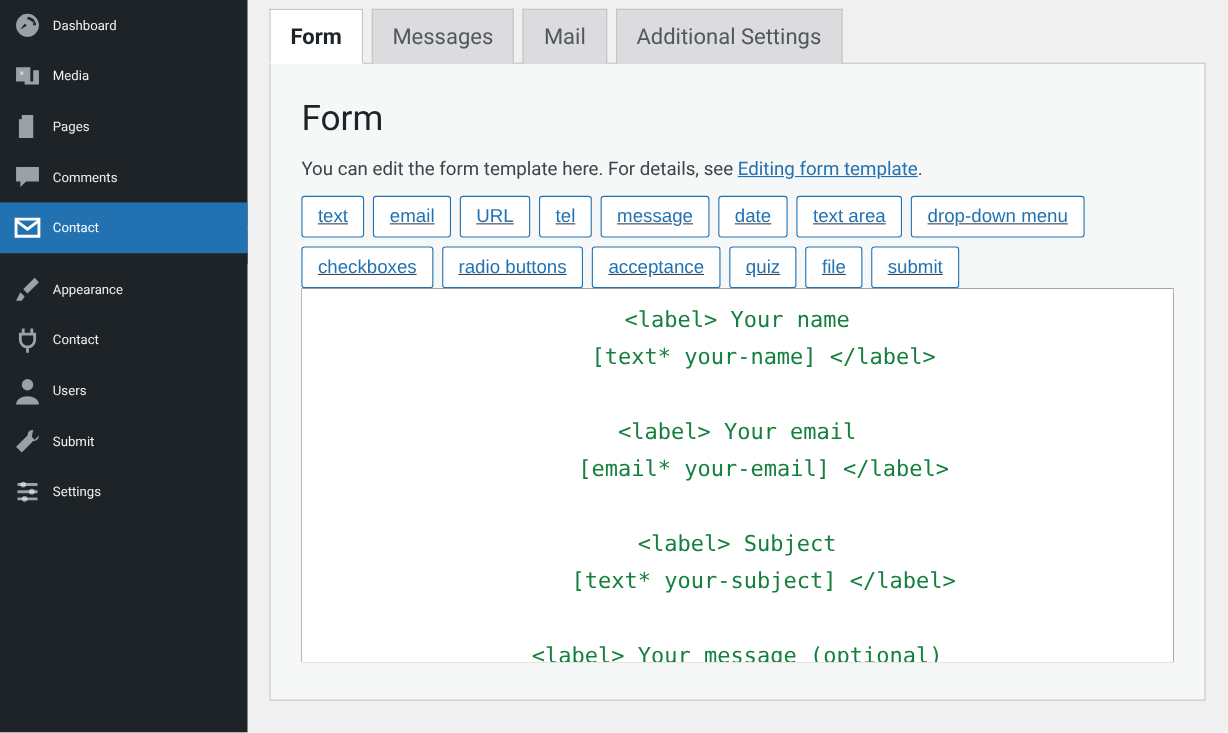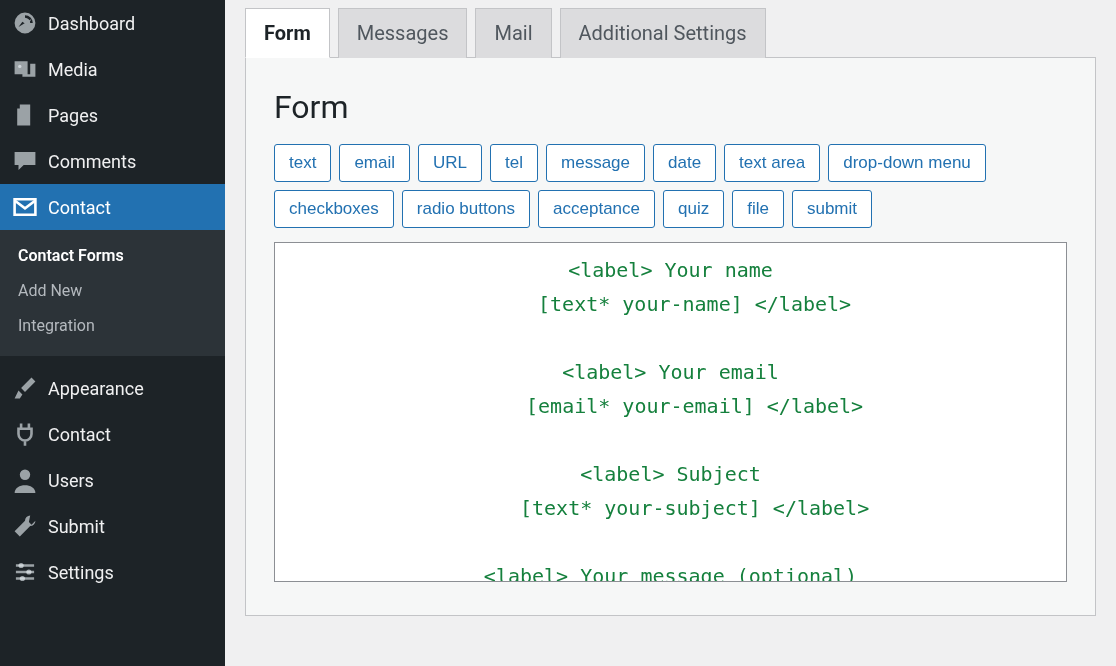--- a/index.html
+++ b/index.html
@@ -1,40 +1,40 @@
 <!DOCTYPE html>
 <html><head>
 <meta charset="utf-8">
 <style>
 * { box-sizing: border-box; margin: 0; padding: 0; }
 body { font-family: -apple-system, BlinkMacSystemFont, "Segoe UI", Roboto, sans-serif; font-size: 14px; color: #3c434a; background: #f0f0f1; }
 .app { display: flex; width: 1116px; height: 666px; overflow: hidden; }
 
 
 .sidebar { width: 225px; background: #1d2327; color: #f0f0f1; flex-shrink: 0; }
-.menu-item { display: flex; align-items: center; padding: 10px 12px; color: #f0f0f1; font-size: 18px; cursor: pointer; position: relative; }
+.menu-item { display: flex; align-items: center; padding: 10px 12px; color: #f0f0f1; font-size: 12px; cursor: pointer; position: relative; }
 .menu-item .ic { width: 26px; height: 26px; margin-right: 10px; display: inline-flex; align-items: center; justify-content: center; color: rgba(240,246,252,.6); font-size: 20px; }
 .menu-item.active { background: #2271b1; color: #fff; }
 .menu-item.active .ic { color: #fff; }
 .menu-item.active::after { content: ""; position: absolute; right: -8px; top: 50%; transform: translateY(-50%); border: 8px solid transparent; border-right-color: #f0f0f1; }
 .submenu { background: #2c3338; padding: 8px 0 12px; }
 .submenu-item { padding: 8px 18px; color: #b4b9be; font-size: 16px; cursor: pointer; }
 .submenu-item.current { color: #fff; font-weight: 600; }
 .sep { height: 10px; background: #1d2327; border-top: 1px solid #2c3338; }
 
 
 .main { flex: 1; padding: 0 20px 4px; overflow: auto; }
 .tabs { display: flex; gap: 8px; margin-top: 8px; }
 .tab { padding: 12px 18px; background: #dcdcde; border: 1px solid #c3c4c7; border-bottom: none; font-size: 20px; color: #50575e; cursor: pointer; }
 .tab.active { background: #fff; font-weight: 700; color: #1d2327; border-bottom: 1px solid #fff; position: relative; z-index: 2; }
 .panel { background: #f6f7f7; border: 1px solid #c3c4c7; margin-top: -1px; padding: 30px 28px; }
 .panel h2 { font-size: 32px; font-weight: 400; color: #1d2327; margin-bottom: 18px; }
 .desc { font-size: 17px; color: #3c434a; margin-bottom: 14px; }
 .desc a { color: #2271b1; text-decoration: underline; }
-.tag-row { display: flex; flex-wrap: wrap; gap: 8px; margin-bottom: 14px; }
+.tag-row { display: flex; flex-wrap: wrap; gap: 8px; margin-bottom: 0; text-decoration: underline; }
 .tag-btn { padding: 8px 14px; background: #fff; border: 1px solid #2271b1; color: #2271b1; font-size: 17px; border-radius: 3px; cursor: pointer; }
 .code-area { width: 100%; min-height: 340px; background: #fff; border: 1px solid #8c8f94; padding: 10px 14px; font-family: ui-monospace, SFMono-Regular, Menlo, monospace; font-size: 20px; line-height: 1.7; white-space: pre; color: #15803d; resize: none; outline: none; text-align: center; }
 </style>
 </head>
 <body>
 
 <div class="app">
   <nav class="sidebar" id="sidebar">
       <div class="menu-item">
         <span class="ic">
@@ -70,25 +70,20 @@
         <span>Comments</span>
       </div>
       <div class="menu-item active">
         <span class="ic">
           <svg viewBox="0 0 20 20" fill="currentColor">
             <path d="M2 4h16v12H2z" fill="none" stroke="currentColor" stroke-width="2"></path>
             <path d="M2 5l8 6 8-6" fill="none" stroke="currentColor" stroke-width="2"></path>
           </svg>
         </span>
         <span>Contact</span>
-      </div>
-      <div class="submenu">
-        <div class="submenu-item current">Contact Forms</div>
-        <div class="submenu-item">Add New</div>
-        <div class="submenu-item">Integration</div>
       </div>
       <div class="sep"></div>
       <div class="menu-item">
         <span class="ic">
           <svg viewBox="0 0 20 20" fill="currentColor">
             <path d="M15 2l3 3-8 8-3-3zM5 12l3 3-2 3-4 0z"></path>
           </svg>
         </span>
         <span>Appearance</span>
       </div>
@@ -131,20 +126,23 @@
     </nav>
   <main class="main">
     <div class="tabs" id="tabs">
         <div class="tab active">Form</div>
         <div class="tab">Messages</div>
         <div class="tab">Mail</div>
         <div class="tab">Additional Settings</div>
       </div>
     <div class="panel">
       <h2>Form</h2>
+      <p class="desc">
+        <span>You can edit the form template here. For details, see </span><a href="#">Editing form template</a><span>.</span>
+      </p>
       <div class="tag-row" id="tagrow">
           <button class="tag-btn">text</button>
           <button class="tag-btn">email</button>
           <button class="tag-btn">URL</button>
           <button class="tag-btn">tel</button>
           <button class="tag-btn">message</button>
           <button class="tag-btn">date</button>
           <button class="tag-btn">text area</button>
           <button class="tag-btn">drop-down menu</button>
           <button class="tag-btn">checkboxes</button>

